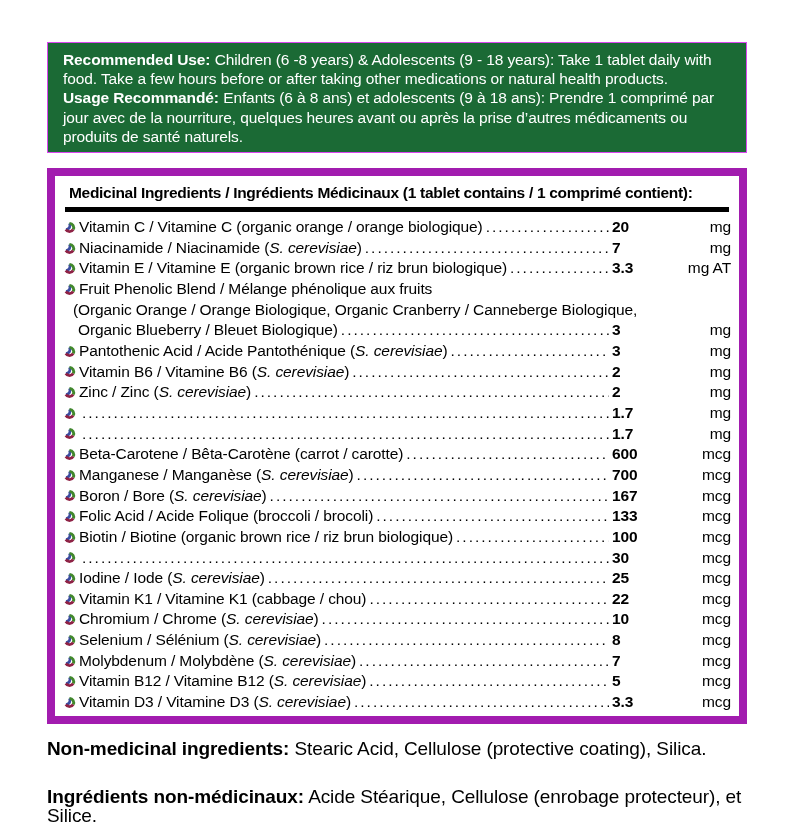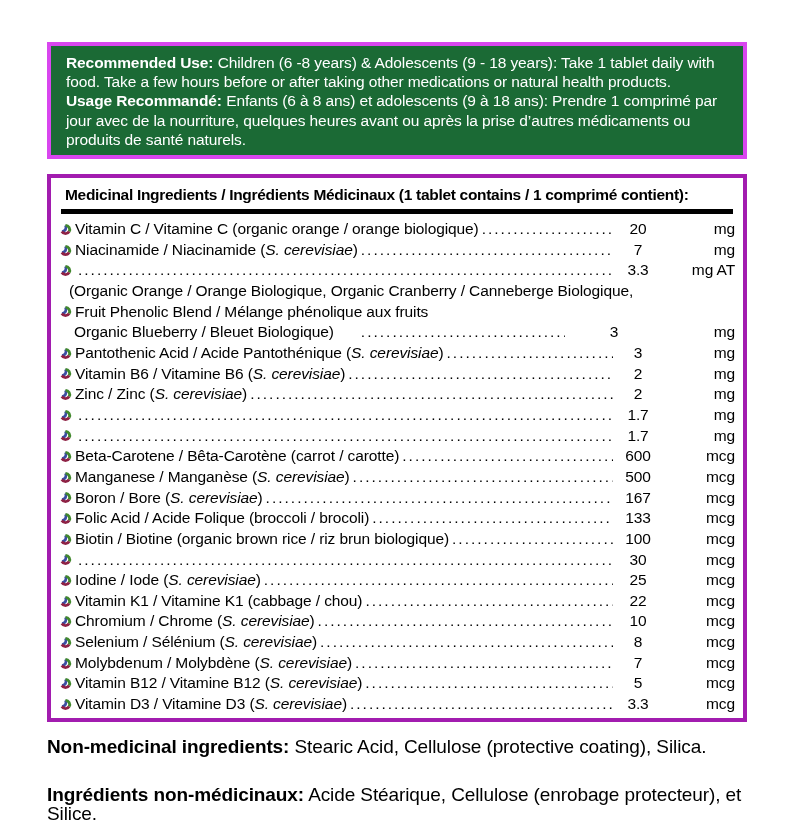--- a/index.html
+++ b/index.html
@@ -1,45 +1,45 @@
 <!DOCTYPE html>
 <html><head>
 <meta charset="utf-8">
 <style>
   html,body{margin:0;padding:0;background:#fff;}
   body{width:793px;height:826px;font-family:"Liberation Sans",sans-serif;color:#000;
        -webkit-font-smoothing:antialiased;}
   .page{position:relative;width:700px;margin:42px 0 0 47px;}
 
   
-  .green-box{box-sizing:border-box;width:700px;border:4px solid #d946ef;background:#1b6a35;
+  .green-box{box-sizing:border-box;width:700px;border:1px solid #d946ef;background:#1b6a35;
              color:#fff;padding:7px 15px 6px 15px;font-size:15.5px;line-height:19.2px;
              letter-spacing:-0.1px;margin-bottom:4px;}
   .green-box p{margin:0;}
   .green-box b{font-weight:700;}
 
   
-  .table-box{box-sizing:border-box;width:700px;border:4px solid #a21caf;background:#fff;
+  .table-box{box-sizing:border-box;width:700px;border:8px solid #a21caf;background:#fff;
              padding:4px 8px 3px 8px;margin-top:15px;}
   .table-header{font-weight:700;font-size:15.5px;letter-spacing:-0.3px;line-height:26px;
                 padding-left:6px;white-space:nowrap;}
   .thick-rule{height:5px;background:#000;margin:1px 2px 5px 2px;}
 
   .rows{font-size:15.5px;letter-spacing:-0.1px;}
   .row{display:flex;align-items:baseline;line-height:20.65px;white-space:nowrap;}
   .row.indent1{padding-left:10px;}
-  .row.indent2{padding-left:15px;gap:24px;}
+  .row.indent2{padding-left:15px;}
   .swirl{align-self:center;flex:0 0 13px;width:13px;height:13px;margin-right:3px;}
   .swirl svg{display:block;}
   .label{flex:0 0 auto;}
   .label .it{font-style:italic;}
   .leader{flex:1 1 auto;overflow:hidden;white-space:nowrap;margin:0 3px;letter-spacing:2px;}
   .leader::after{content:".........................................................................................................................................";}
   .spacer{flex:1 1 auto;}
-  .amount{flex:0 0 44px;text-align:center;}
+  .amount{flex:0 0 44px;text-align:left;font-weight:bold;}
   .unit{flex:0 0 75px;box-sizing:border-box;padding-left:18px;text-align:right;}
 
   
   .note{margin:15px 0 0 0;font-size:19px;line-height:19px;letter-spacing:-0.1px;}
   .note + .note{margin-top:29px;}
   .note b{font-weight:700;}
 </style>
 </head>
 <body>
 
@@ -81,39 +81,40 @@
           <span class="unit">mg</span>
         </div>
         <div class="row">
           <span class="swirl">
             <svg viewBox="0 0 14 14" width="13" height="13" aria-hidden="true">
               <path d="M 3.1 9.25 A 4.5 4.5 0 0 0 7 2.5" fill="none" stroke="#3b4ea1" stroke-width="3.1"></path>
               <path d="M 7 2.5 A 4.5 4.5 0 0 1 10.9 9.25" fill="none" stroke="#41882c" stroke-width="3.1"></path>
               <path d="M 10.9 9.25 A 4.5 4.5 0 0 1 3.1 9.25" fill="none" stroke="#8e2245" stroke-width="3.1"></path>
             </svg>
           </span>
+          <span class="label"><span>Vitamin E / Vitamine E (organic brown rice / riz brun biologique)</span></span>
           <span class="leader"></span>
           <span class="amount">3.3</span>
           <span class="unit">mg AT</span>
+        </div>
+        <div class="row">
+          <span class="swirl">
+            <svg viewBox="0 0 14 14" width="13" height="13" aria-hidden="true">
+              <path d="M 3.1 9.25 A 4.5 4.5 0 0 0 7 2.5" fill="none" stroke="#3b4ea1" stroke-width="3.1"></path>
+              <path d="M 7 2.5 A 4.5 4.5 0 0 1 10.9 9.25" fill="none" stroke="#41882c" stroke-width="3.1"></path>
+              <path d="M 10.9 9.25 A 4.5 4.5 0 0 1 3.1 9.25" fill="none" stroke="#8e2245" stroke-width="3.1"></path>
+            </svg>
+          </span>
+          <span class="label"><span>Fruit Phenolic Blend / Mélange phénolique aux fruits</span></span>
+          <span class="spacer"></span>
         </div>
         <div class="row indent1">
           <span class="label"><span>(Organic Orange / Orange Biologique, Organic Cranberry / Canneberge Biologique,</span></span>
           <span class="spacer"></span>
         </div>
-        <div class="row">
-          <span class="swirl">
-            <svg viewBox="0 0 14 14" width="13" height="13" aria-hidden="true">
-              <path d="M 3.1 9.25 A 4.5 4.5 0 0 0 7 2.5" fill="none" stroke="#3b4ea1" stroke-width="3.1"></path>
-              <path d="M 7 2.5 A 4.5 4.5 0 0 1 10.9 9.25" fill="none" stroke="#41882c" stroke-width="3.1"></path>
-              <path d="M 10.9 9.25 A 4.5 4.5 0 0 1 3.1 9.25" fill="none" stroke="#8e2245" stroke-width="3.1"></path>
-            </svg>
-          </span>
-          <span class="label"><span>Fruit Phenolic Blend / Mélange phénolique aux fruits</span></span>
-          <span class="spacer"></span>
-        </div>
         <div class="row indent2">
           <span class="label"><span>Organic Blueberry / Bleuet Biologique) </span></span>
           <span class="leader"></span>
           <span class="amount">3</span>
           <span class="unit">mg</span>
         </div>
         <div class="row">
           <span class="swirl">
             <svg viewBox="0 0 14 14" width="13" height="13" aria-hidden="true">
               <path d="M 3.1 9.25 A 4.5 4.5 0 0 0 7 2.5" fill="none" stroke="#3b4ea1" stroke-width="3.1"></path>
@@ -192,21 +193,21 @@
         <div class="row">
           <span class="swirl">
             <svg viewBox="0 0 14 14" width="13" height="13" aria-hidden="true">
               <path d="M 3.1 9.25 A 4.5 4.5 0 0 0 7 2.5" fill="none" stroke="#3b4ea1" stroke-width="3.1"></path>
               <path d="M 7 2.5 A 4.5 4.5 0 0 1 10.9 9.25" fill="none" stroke="#41882c" stroke-width="3.1"></path>
               <path d="M 10.9 9.25 A 4.5 4.5 0 0 1 3.1 9.25" fill="none" stroke="#8e2245" stroke-width="3.1"></path>
             </svg>
           </span>
           <span class="label"><span>Manganese / Manganèse (</span><span class="it">S. cerevisiae</span><span>)</span></span>
           <span class="leader"></span>
-          <span class="amount">500</span>
+          <span class="amount">700</span>
           <span class="unit">mcg</span>
         </div>
         <div class="row">
           <span class="swirl">
             <svg viewBox="0 0 14 14" width="13" height="13" aria-hidden="true">
               <path d="M 3.1 9.25 A 4.5 4.5 0 0 0 7 2.5" fill="none" stroke="#3b4ea1" stroke-width="3.1"></path>
               <path d="M 7 2.5 A 4.5 4.5 0 0 1 10.9 9.25" fill="none" stroke="#41882c" stroke-width="3.1"></path>
               <path d="M 10.9 9.25 A 4.5 4.5 0 0 1 3.1 9.25" fill="none" stroke="#8e2245" stroke-width="3.1"></path>
             </svg>
           </span>

